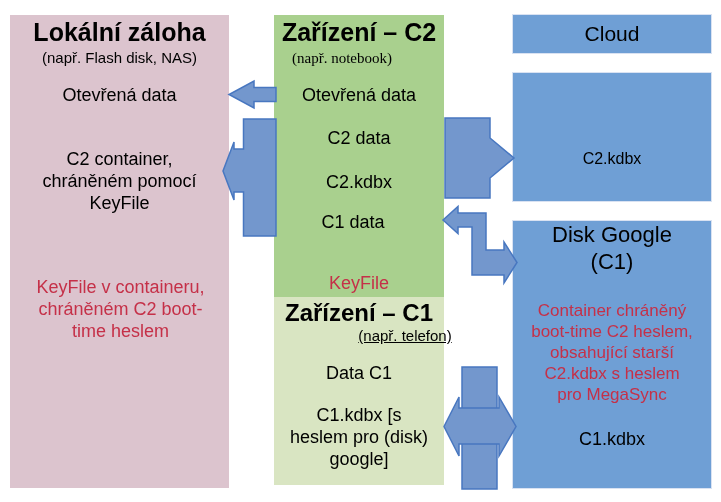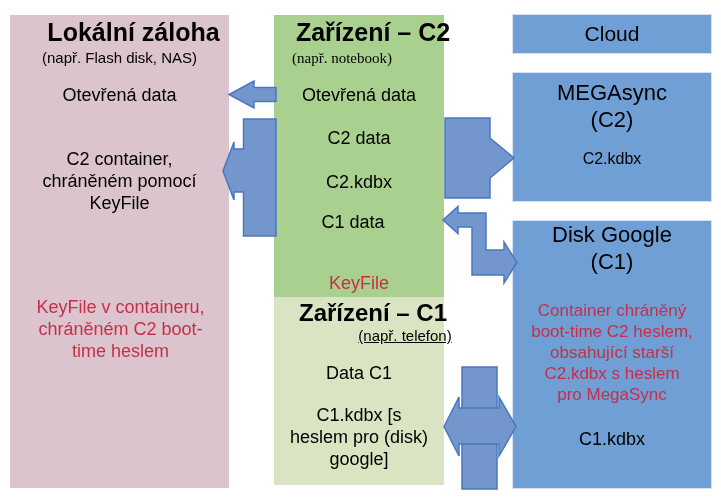--- a/index.html
+++ b/index.html
@@ -7,21 +7,21 @@
     position:relative;width:721px;height:502px;background:#ffffff;
     font-family:"Liberation Sans",sans-serif;color:#000;overflow:hidden;
   }
   .box{position:absolute;box-sizing:border-box;}
   .col-pink{background:#dcc4ce;}
   .col-green{background:#a9d08e;}
   .col-lightgreen{background:#d9e5c2;}
   .col-blue{background:#6f9fd5;border:1px solid #d9e2f2;}
   .txt{position:absolute;text-align:center;line-height:22px;font-size:18px;}
   .multiline{white-space:pre-line;}
-  .title{font-weight:bold;font-size:25px;line-height:28px;padding-left:14px;}
+  .title{font-weight:bold;font-size:25px;line-height:28px;}
   .subtitle{font-size:15px;line-height:18px;}
   .red{color:#c53048;}
   .underline{text-decoration:underline;padding-left:46px;}
   svg.arrows{position:absolute;left:0;top:0;pointer-events:none;}
   svg.arrows polygon{fill:#7397cd;stroke:#4877c0;stroke-width:1.5;}
 </style>
 </head>
 <body>
 
 <div class="stage">
@@ -41,42 +41,40 @@
     <polygon points="462,367 497,367 497,489 462,489"></polygon>
     <polygon points="444,426.5 459,397 459,408 499,408 499,397 516,426.5 499,456 499,444 459,444 459,456"></polygon>
   </svg>
 
   <div class="txt title" style="left:10px;top:18px;width:219px;">Lokální záloha</div>
   <div class="txt subtitle" style="left:10px;top:49px;width:219px;">(např. Flash disk, NAS)</div>
   <div class="txt" style="left:10px;top:84px;width:219px;">Otevřená data</div>
   <div class="txt multiline" style="left:10px;top:148px;width:219px;">C2 container,
 chráněném pomocí
 KeyFile</div>
-  <div class="txt multiline red" style="left:10px;top:296px;width:221px;">KeyFile v containeru,
+  <div class="txt multiline red" style="left:10px;top:276px;width:221px;">KeyFile v containeru,
 chráněném C2 boot-
 time heslem</div>
 
   <div class="txt title" style="left:274px;top:18px;width:170px;">Zařízení – C2</div>
   <div class="txt subtitle" style="left:274px;top:49px;width:136px;font-family:Liberation Serif, serif;">(např. notebook)</div>
   <div class="txt" style="left:274px;top:84px;width:170px;">Otevřená data</div>
   <div class="txt" style="left:274px;top:127px;width:170px;">C2 data</div>
   <div class="txt" style="left:274px;top:171px;width:170px;">C2.kdbx</div>
   <div class="txt" style="left:268px;top:211px;width:170px;">C1 data</div>
   <div class="txt red" style="left:274px;top:272px;width:170px;">KeyFile</div>
 
   <div class="txt title" style="left:274px;top:299px;width:170px;font-size:24px;">Zařízení – C1</div>
   <div class="txt subtitle underline" style="left:274px;top:327px;width:170px;">(např. telefon)</div>
   <div class="txt" style="left:274px;top:362px;width:170px;">Data C1</div>
   <div class="txt multiline" style="left:274px;top:404px;width:170px;">C1.kdbx [s
 heslem pro (disk)
 google]</div>
 
   <div class="txt" style="left:512px;top:23px;width:200px;font-size:21px;font-weight:normal;">Cloud</div>
-  <div class="txt multiline" style="left:512px;top:79px;width:200px;font-size:22px;line-height:27px;">MEGAsync
-(C2)</div>
   <div class="txt" style="left:512px;top:148px;width:200px;font-size:16px;">C2.kdbx</div>
   <div class="txt multiline" style="left:512px;top:221px;width:200px;font-size:22px;line-height:27px;">Disk Google
 (C1)</div>
   <div class="txt multiline red" style="left:512px;top:300px;width:200px;font-size:17px;line-height:21px;">Container chráněný
 boot-time C2 heslem,
 obsahující starší
 C2.kdbx s heslem
 pro MegaSync</div>
   <div class="txt" style="left:512px;top:428px;width:200px;">C1.kdbx</div>
 

